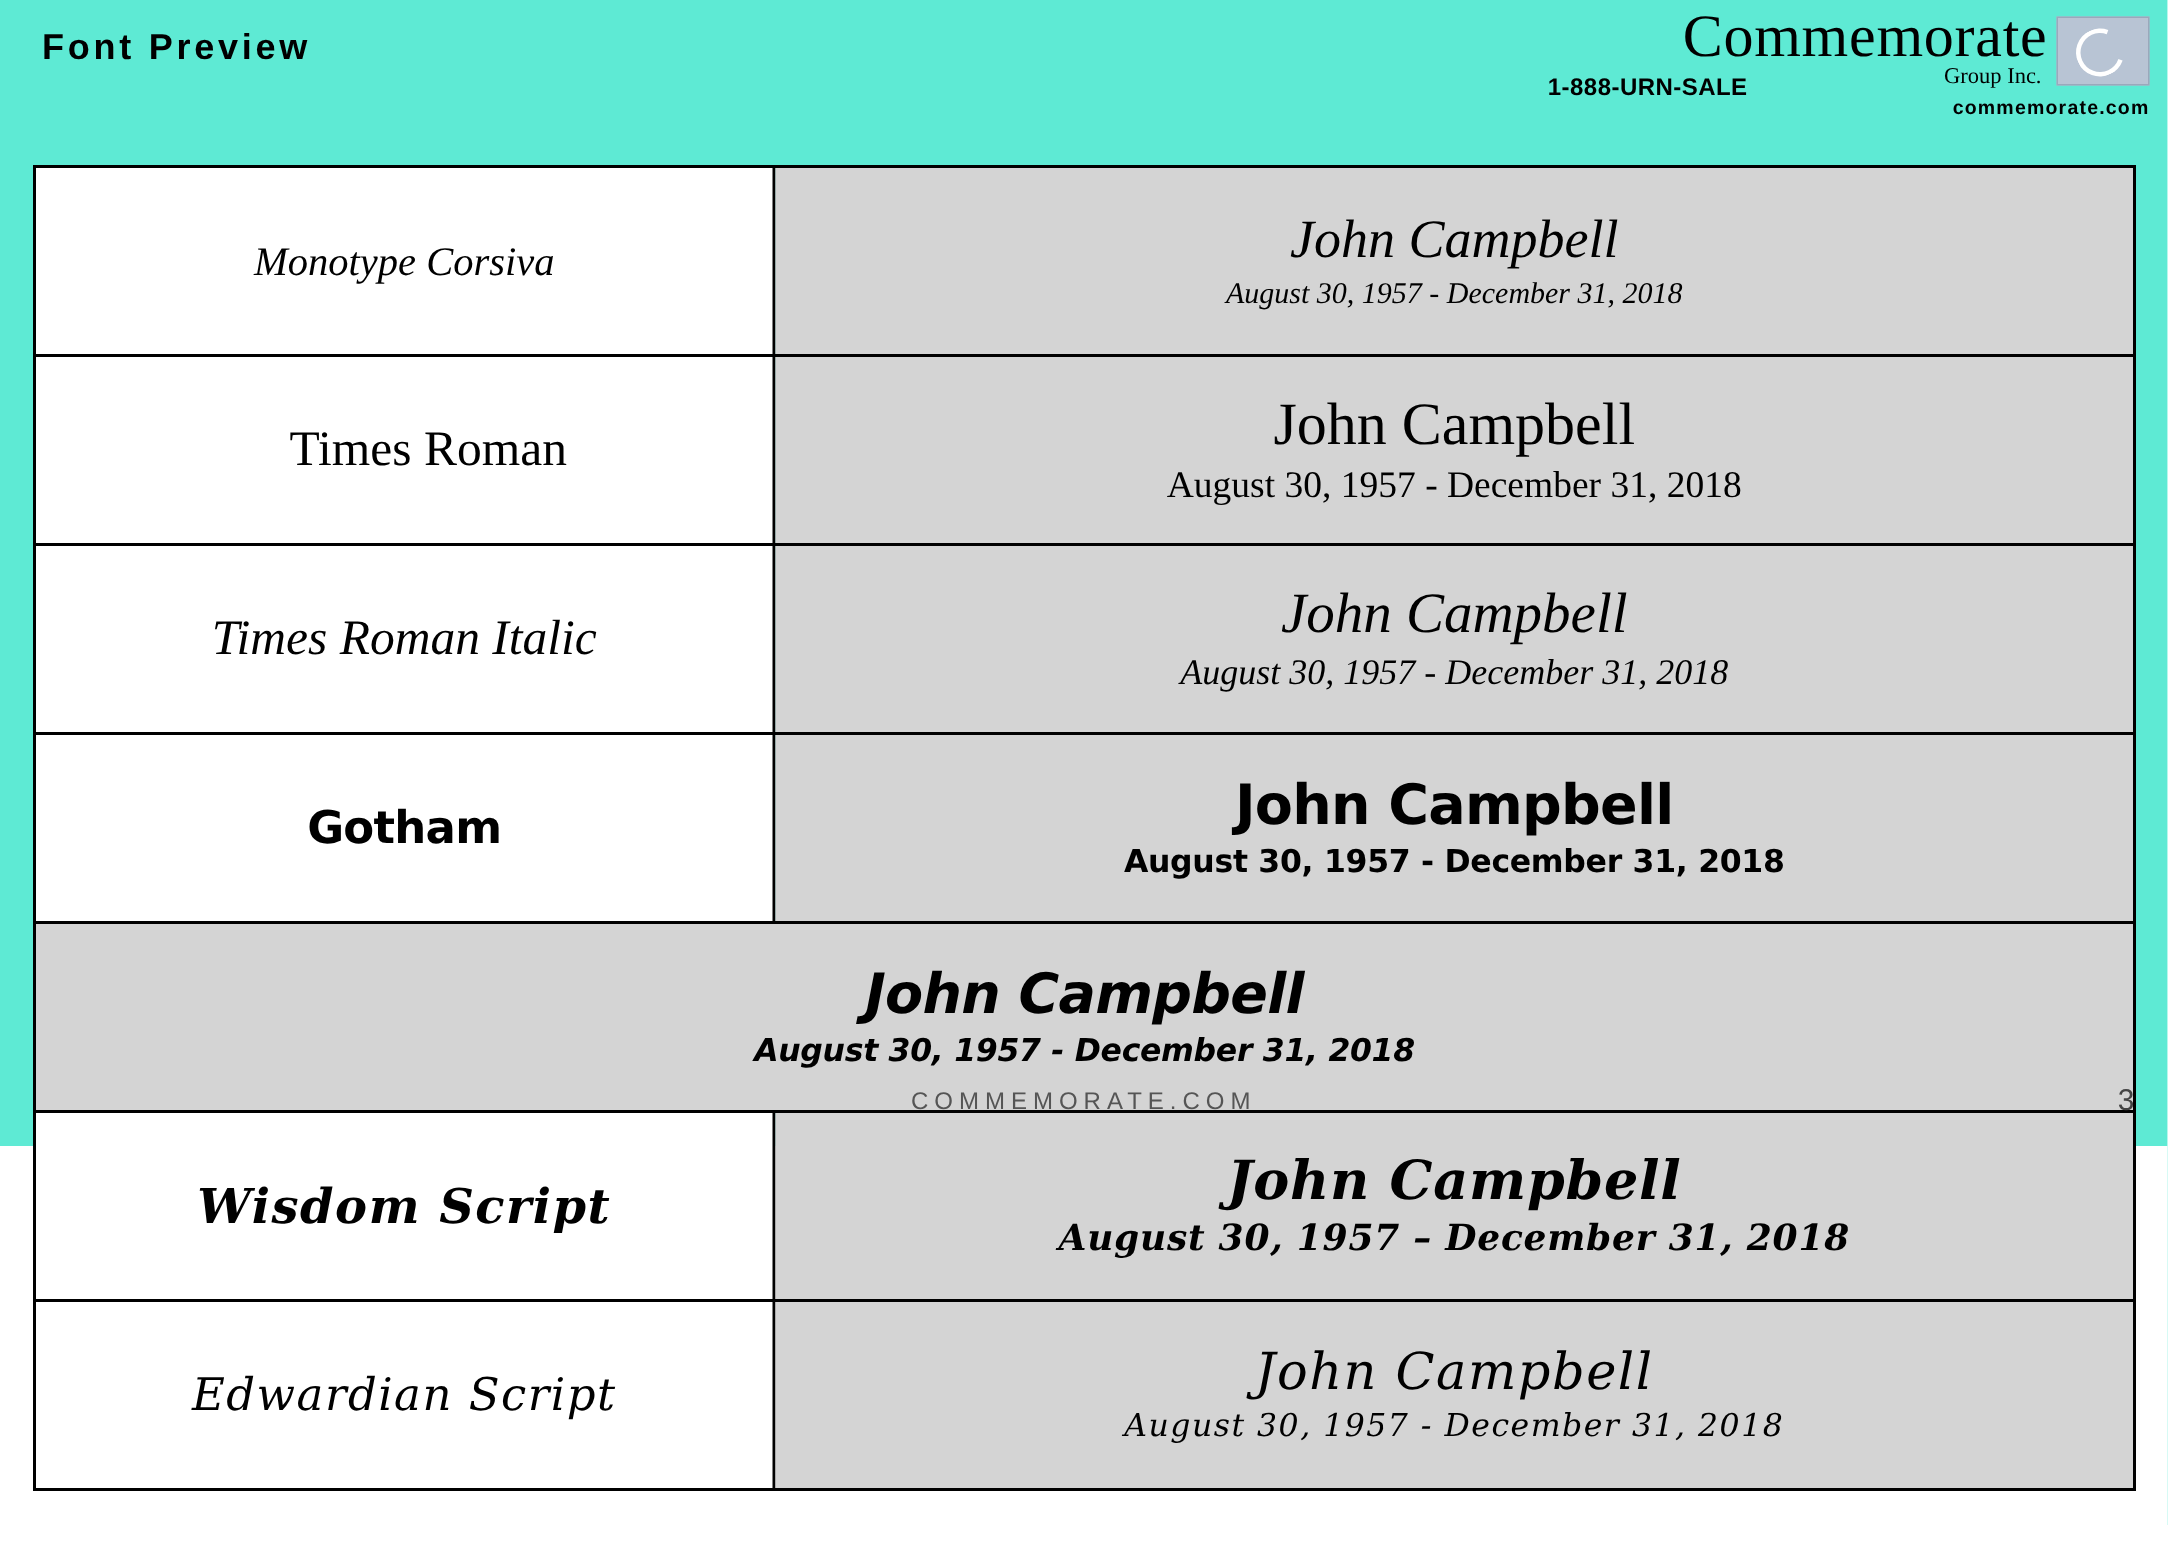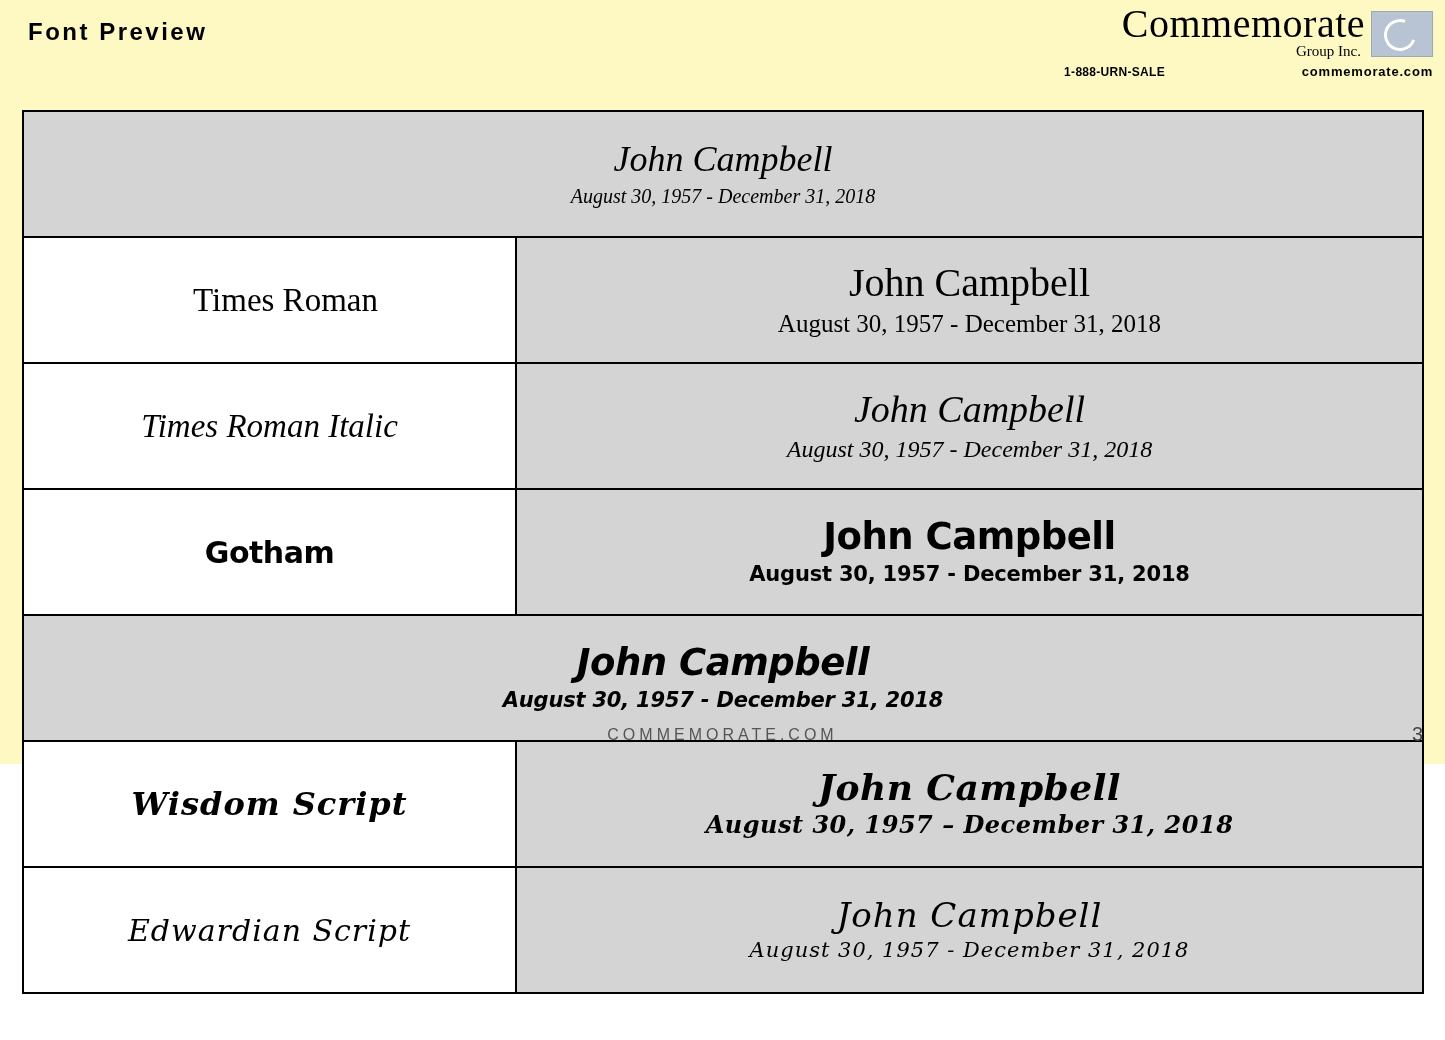--- a/index.html
+++ b/index.html
@@ -10,21 +10,21 @@
     height: 1040px;
     background: #ffffff;
     font-family: "Liberation Sans", sans-serif;
     color: #000000;
     overflow: hidden;
   }
   .page {
     position: relative;
     width: 1445px;
     height: 764px;
-    background: #fef9c3;
+    background: #5eead4;
   }
 
   
   .page-title {
     position: absolute;
     left: 28px;
     top: 18px;
     font-size: 24px;
     font-weight: bold;
     letter-spacing: 2.5px;
@@ -71,22 +71,22 @@
     width: 32px;
     height: 32px;
     border: 3px solid #ffffff;
     border-radius: 50%;
     border-right-color: transparent;
     transform: rotate(-25deg);
   }
   .brand-phone {
     position: absolute;
     right: 272px;
-    top: 61px;
-    font-size: 12px;
+    top: 46px;
+    font-size: 16px;
     font-weight: bold;
     letter-spacing: 0.3px;
     white-space: nowrap;
   }
   .brand-web {
     position: absolute;
     right: 4px;
     top: 60px;
     font-size: 13px;
     font-weight: bold;
@@ -195,20 +195,21 @@
     <div class="brand-mark">
       <div class="ring"></div>
     </div>
     <div class="brand-phone">1-888-URN-SALE</div>
     <div class="brand-web">commemorate.com</div>
   </div>
 
   <div class="table">
 
     <div class="row f-corsiva">
+      <div class="cell-name">Monotype Corsiva</div>
       <div class="cell-sample">
         <div class="sample-name">John Campbell</div>
         <div class="sample-dates">August 30, 1957 - December 31, 2018</div>
       </div>
     </div>
 
     <div class="row f-times">
       <div class="cell-name">Times Roman</div>
       <div class="cell-sample">
         <div class="sample-name">John Campbell</div>

